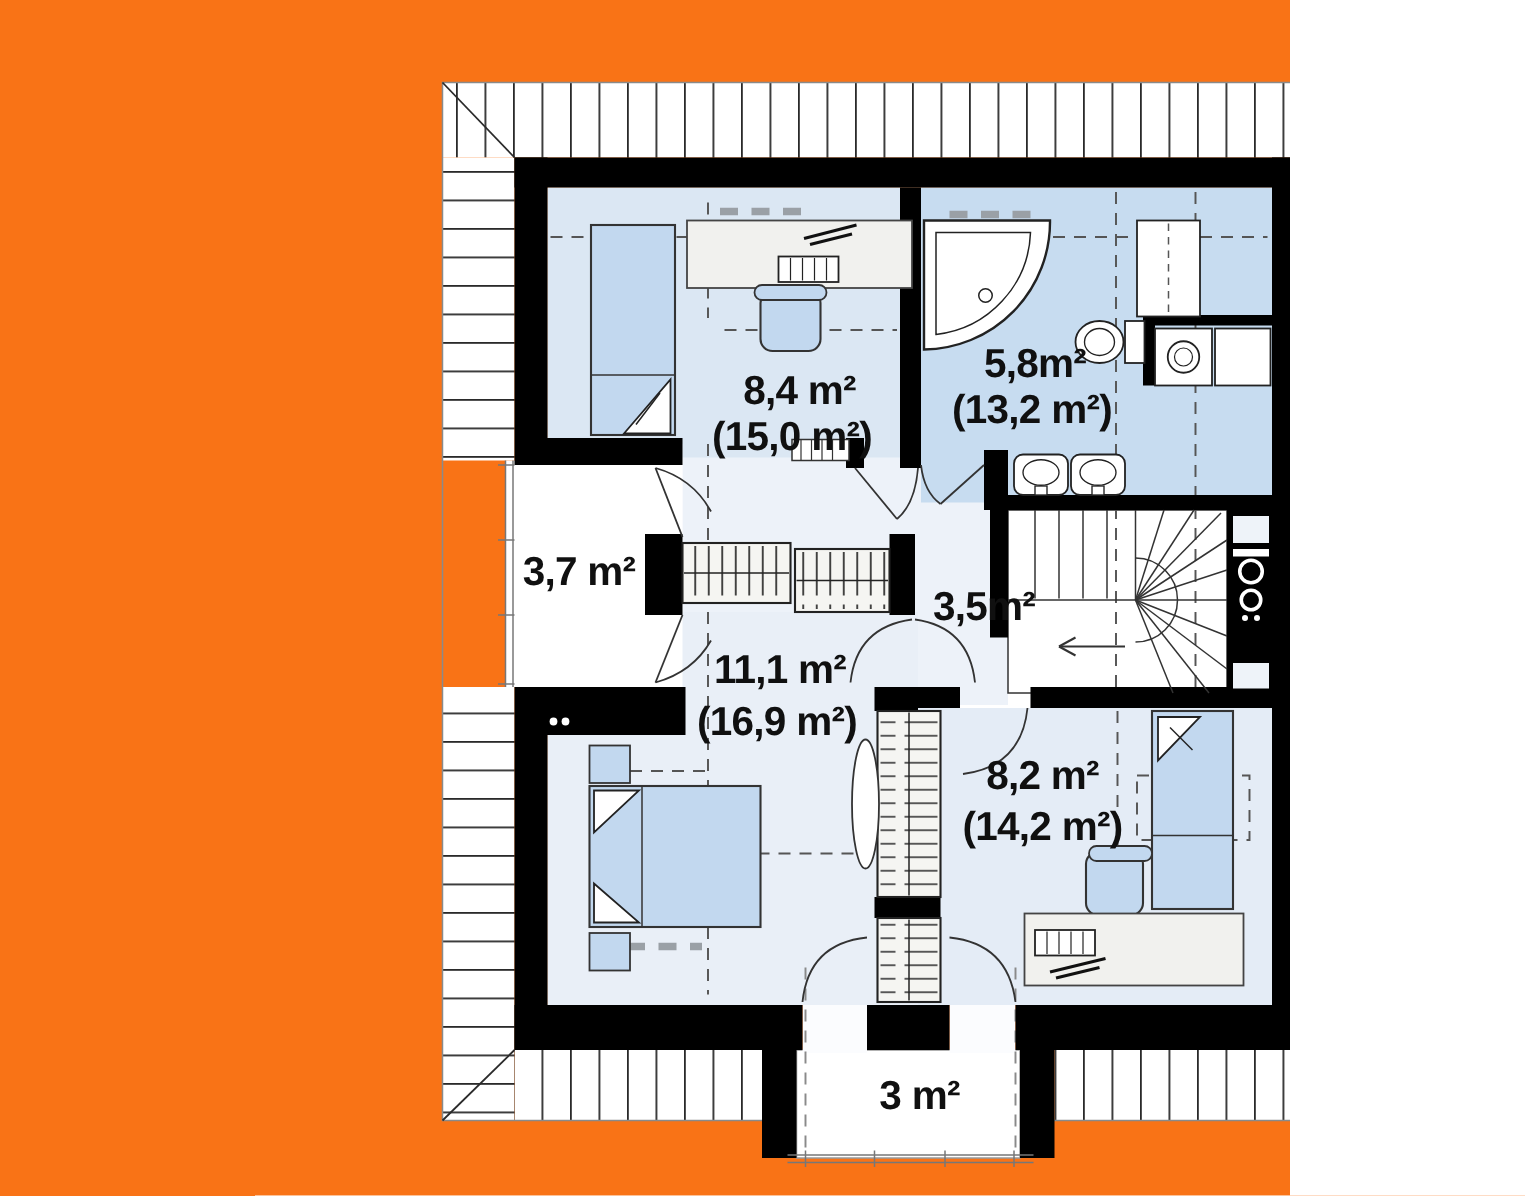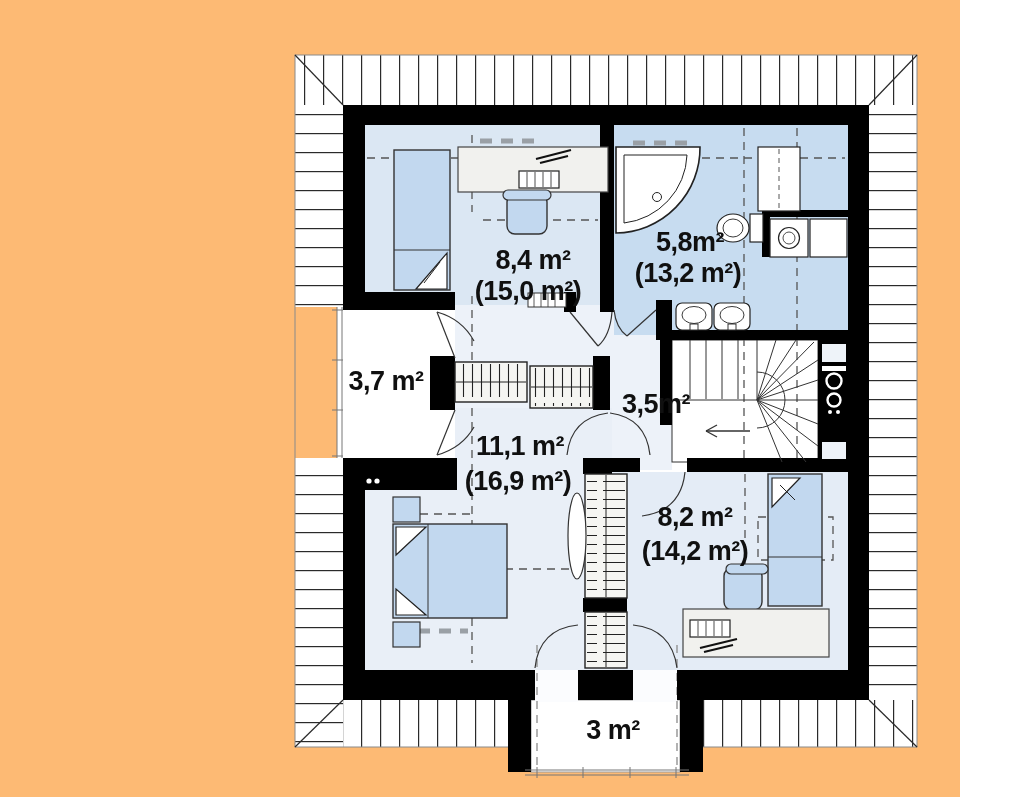--- a/index.html
+++ b/index.html
@@ -1,16 +1,16 @@
 <!DOCTYPE html>
 <html><head>
 <meta charset="utf-8">
 <style>
   html,body{margin:0;padding:0;background:#fff;}
-  .stage{position:relative;width:960px;height:797px;background:#fdba74;overflow:hidden;
+  .stage{position:relative;width:860px;height:797px;background:#f97316;overflow:hidden;
          font-family:"Liberation Sans",sans-serif;}
   svg{display:block}
   text.room-label{font-family:"Liberation Sans",sans-serif;font-weight:bold;
                   fill:#101010;letter-spacing:-0.5px;}
 </style>
 </head>
 <body>
 
 <div class="stage">
 <svg viewBox="0 0 1024 797" width="1024" height="797">

